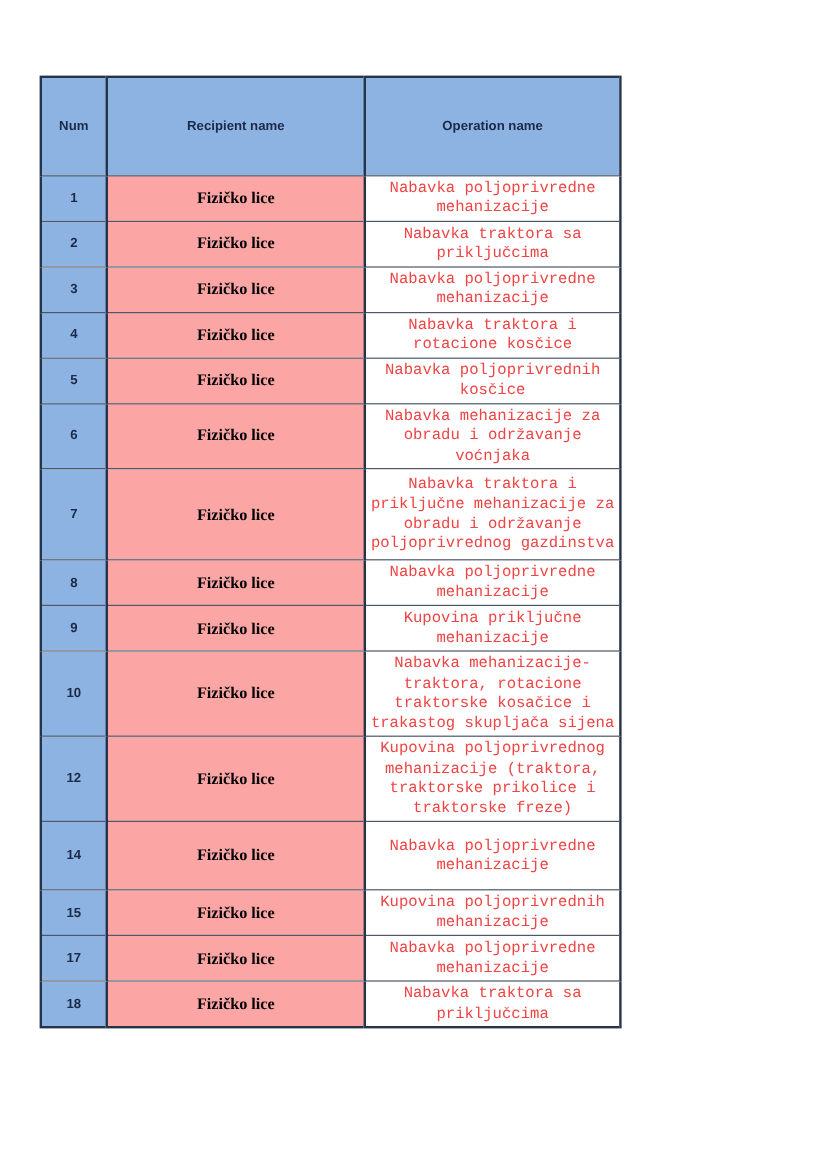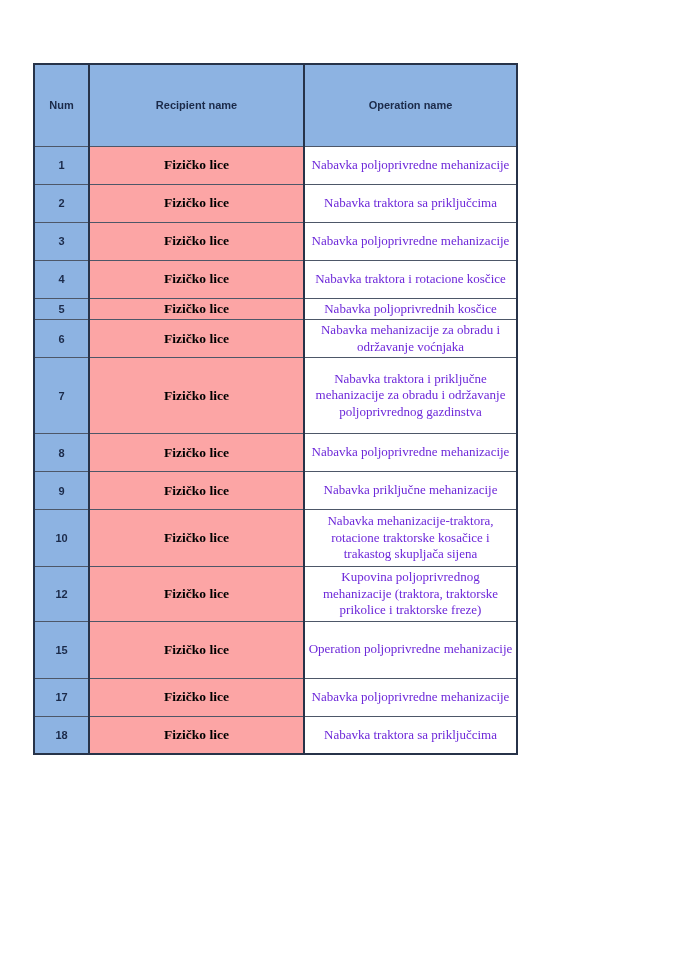--- a/index.html
+++ b/index.html
@@ -67,24 +67,24 @@
   }
   td.recipient-cell {
     background: #fca5a5;
     font-family: "Liberation Serif", serif;
     font-weight: bold;
     font-size: 13.5px;
     color: #000000;
   }
   td.operation-cell {
     background: #ffffff;
-    font-family: Liberation Serif, serif;
+    font-family: Liberation Mono, monospace;
     font-size: 13px;
     line-height: 16.5px;
-    color: #6d28d9;
+    color: #ef4444;
   }
 </style>
 </head>
 <body>
 
 <div class="page">
   <table class="doc-table">
     <colgroup>
       <col class="c-num">
       <col class="c-recipient">
@@ -142,42 +142,47 @@
 
   <tr>
     <td class="num-cell">8</td>
     <td class="recipient-cell">Fizičko lice</td>
     <td class="operation-cell">Nabavka poljoprivredne mehanizacije</td>
   </tr>
 
   <tr>
     <td class="num-cell">9</td>
     <td class="recipient-cell">Fizičko lice</td>
-    <td class="operation-cell">Nabavka priključne mehanizacije</td>
+    <td class="operation-cell">Kupovina priključne mehanizacije</td>
   </tr>
 
   <tr>
     <td class="num-cell">10</td>
     <td class="recipient-cell">Fizičko lice</td>
     <td class="operation-cell">Nabavka mehanizacije-traktora, rotacione traktorske kosačice i trakastog skupljača sijena</td>
   </tr>
 
 
   <tr>
     <td class="num-cell">12</td>
     <td class="recipient-cell">Fizičko lice</td>
     <td class="operation-cell">Kupovina poljoprivrednog mehanizacije (traktora, traktorske prikolice i traktorske freze)</td>
   </tr>
 
 
+  <tr>
+    <td class="num-cell">14</td>
+    <td class="recipient-cell">Fizičko lice</td>
+    <td class="operation-cell">Nabavka poljoprivredne mehanizacije</td>
+  </tr>
 
   <tr>
     <td class="num-cell">15</td>
     <td class="recipient-cell">Fizičko lice</td>
-    <td class="operation-cell">Operation poljoprivredne mehanizacije</td>
+    <td class="operation-cell">Kupovina poljoprivrednih mehanizacije</td>
   </tr>
 
 
   <tr>
     <td class="num-cell">17</td>
     <td class="recipient-cell">Fizičko lice</td>
     <td class="operation-cell">Nabavka poljoprivredne mehanizacije</td>
   </tr>
 
   <tr>

